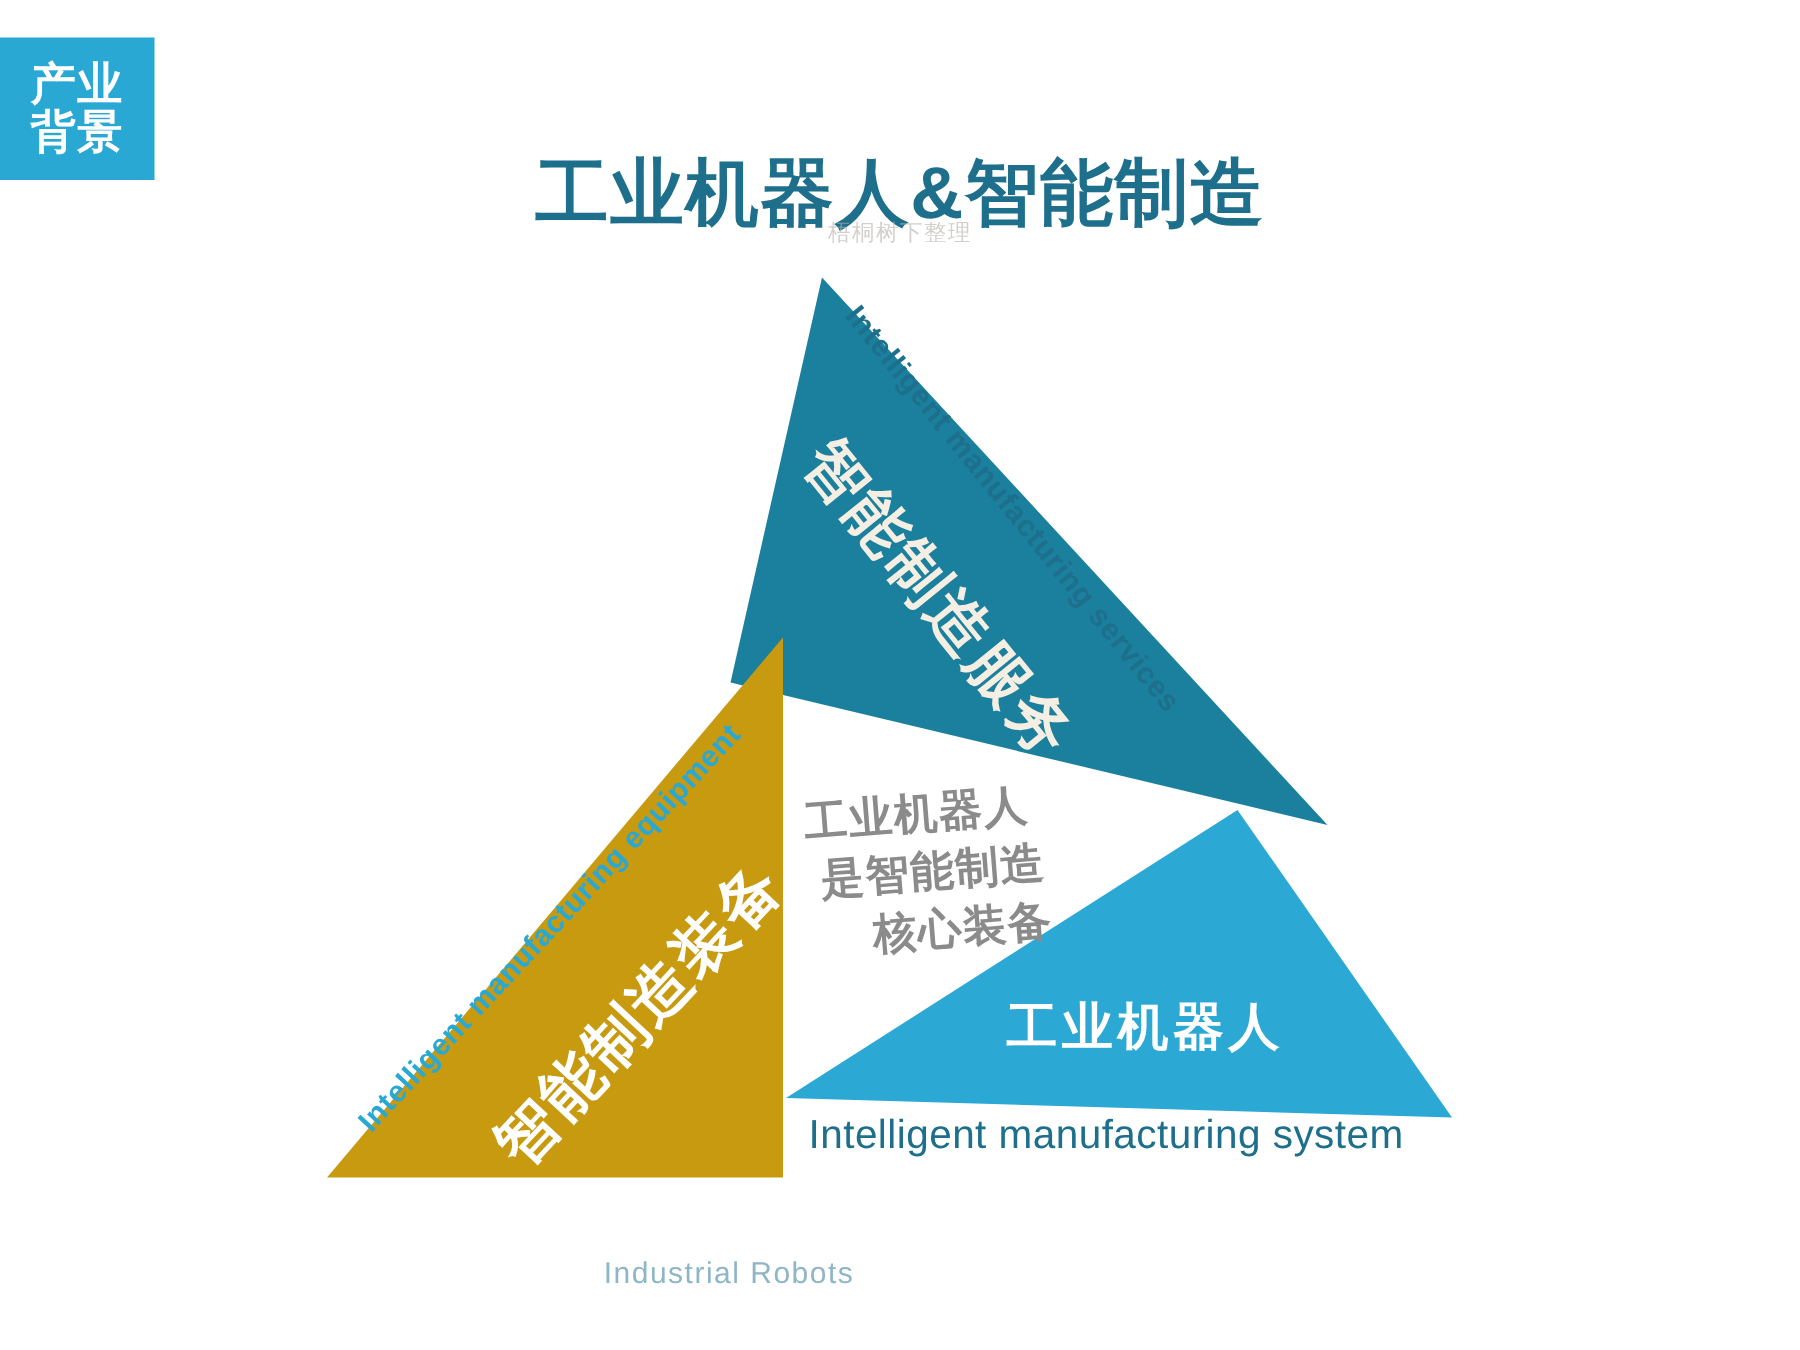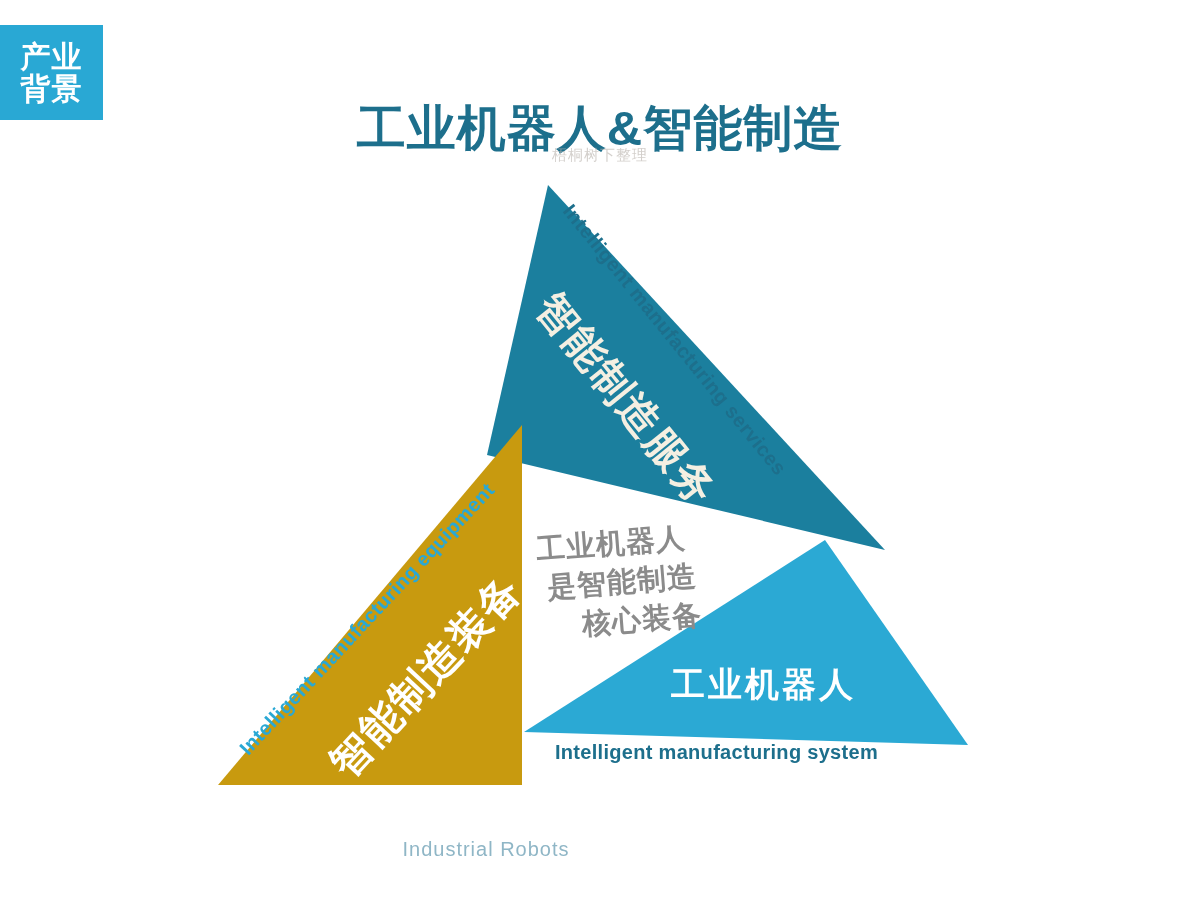--- a/index.html
+++ b/index.html
@@ -128,25 +128,25 @@
 
   .cn-right {
     left: 671px;
     top: 662px;
     color: #ffffff;
     font-size: 34px;
     font-weight: bold;
     letter-spacing: 3px;
   }
   .en-right {
-    left: 555px;
+    left: 539px;
     top: 741px;
     color: #1d6f8c;
-    font-size: 20px;
-    font-weight: bold;
+    font-size: 27px;
+    font-weight: normal;
     letter-spacing: .3px;
   }
 
   .center-text {
     position: absolute;
     left: 533px;
     top: 524px;
     color: #8b8b8b;
     font-size: 29px;
     font-weight: bold;

